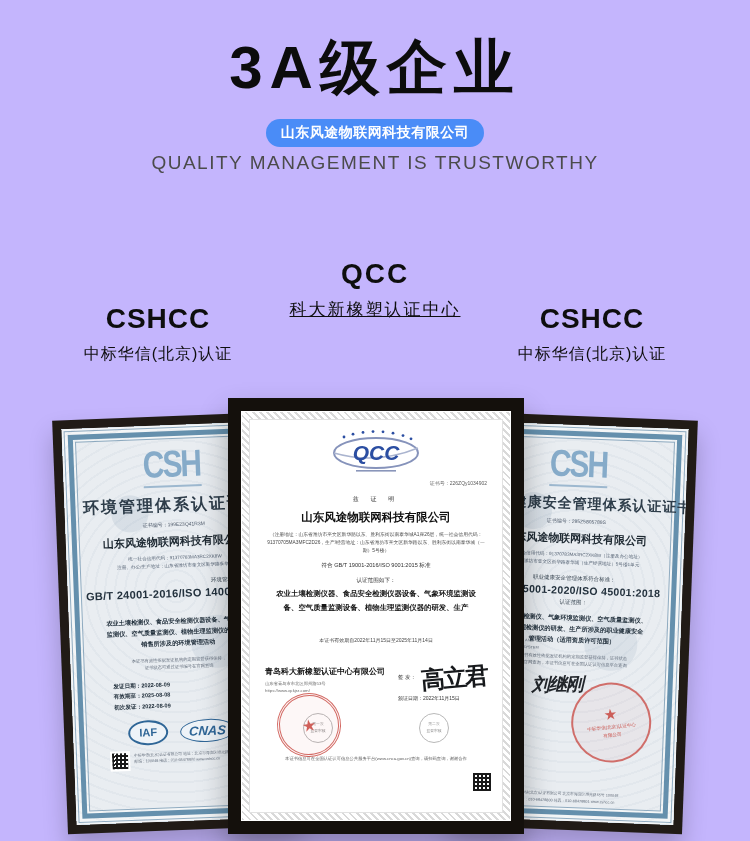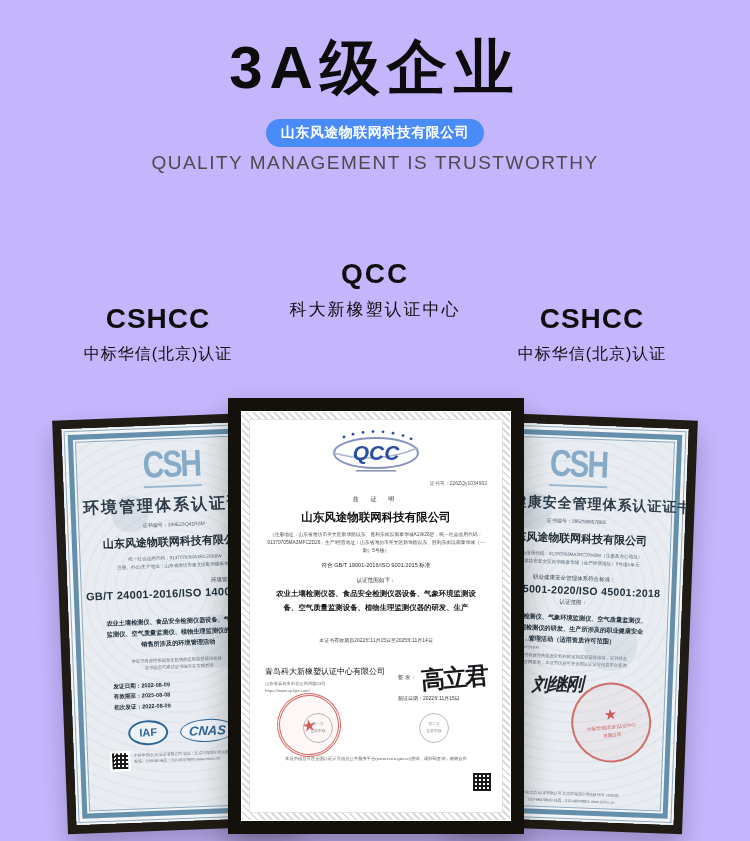--- a/index.html
+++ b/index.html
@@ -12,21 +12,21 @@
   .title{margin-top:28px;font-size:60px;font-weight:900;letter-spacing:7px;color:#0c0c0c;}
   .pill{display:inline-block;margin-top:10px;padding:5px 15px;background:#4a8cf7;color:#fff;border-radius:999px;font-size:14px;font-weight:700;letter-spacing:.5px;}
   .tagline-cn{margin-top:14px;font-size:36px;font-weight:600;letter-spacing:8px;color:#1c1c1c;white-space:pre;}
   .tagline-en{margin-top:5px;font-size:19px;color:#4b4b4b;letter-spacing:1.5px;}
 
   
   .org{position:absolute;text-align:center;color:#0e0e0e;}
   .org .abbr{font-weight:900;}
   .org-center{left:0;right:0;top:258px;}
   .org-center .abbr{font-size:28px;letter-spacing:2px;}
-  .org-center .name{font-size:17px;margin-top:8px;letter-spacing:2px;}
+  .org-center .name{font-size:17px;margin-top:8px;letter-spacing:2px;text-decoration:underline;}
   .org-side .abbr{font-size:28px;letter-spacing:1px;}
   .org-side .name{font-size:16px;margin-top:9px;letter-spacing:1px;}
   .org-left{left:28px;width:260px;top:303px;}
   .org-right{left:462px;width:260px;top:303px;}
 
   
   .cert{position:absolute;box-sizing:border-box;}
   .cert.side{width:235px;height:414px;background:#211b16;padding:9px;box-shadow:0 14px 24px rgba(0,0,0,.22);}
   .cert.side.left{left:60px;top:416px;transform:rotate(-2.2deg);z-index:1;}
   .cert.side.right{left:455px;top:416px;transform:rotate(2.2deg);z-index:1;}
@@ -83,21 +83,21 @@
   .m-title{margin-top:10px;font-size:15px;font-weight:800;letter-spacing:3px;color:#141414;}
   .m-certno{margin-top:3px;font-size:5px;color:#5a5a5a;text-align:right;padding-right:16px;}
   .m-prove{margin-top:9px;font-size:6px;letter-spacing:5px;color:#333;}
   .m-company{margin-top:6px;font-size:11.5px;font-weight:800;color:#101010;}
   .m-info{margin-top:6px;font-size:4.8px;color:#474747;line-height:1.7;padding:0 18px;}
   .m-standard{margin-top:7px;font-size:5.6px;color:#303030;}
   .m-scopelabel{margin-top:7px;font-size:5.6px;color:#303030;}
   .m-scope{margin-top:2px;font-size:7.4px;font-weight:700;color:#151515;line-height:1.9;padding:0 20px;}
   .m-validity{margin-top:21px;font-size:5px;color:#474747;}
   .m-issuer-row{margin-top:23px;display:flex;align-items:flex-start;padding:0 16px;text-align:left;}
-  .m-issuer{font-size:8px;font-weight:400;color:#121212;}
+  .m-issuer{font-size:8px;font-weight:700;color:#121212;}
   .m-issuer-info{margin-top:3px;font-size:4.3px;color:#6a6a6a;line-height:1.8;}
   .m-sign-col{margin-left:auto;text-align:left;}
   .m-sign-row{display:flex;align-items:center;}
   .m-sign-label{font-size:5.5px;color:#333;}
   .signature-m{margin-left:5px;font-family:"DejaVu Serif",serif;font-weight:700;font-size:24px;color:#17191c;
                transform:rotate(-5deg);letter-spacing:-2px;line-height:1;}
   .m-issuedate{margin-top:5px;font-size:5px;color:#333;}
   .seal-m{position:absolute;left:28px;top:274px;width:58px;height:58px;border:3px double rgba(196,57,50,.75);border-radius:50%;
           display:flex;align-items:center;justify-content:center;transform:rotate(-10deg);background:rgba(196,57,50,.04);}
   .seal-m .star{font-size:16px;color:rgba(196,57,50,.8);}

